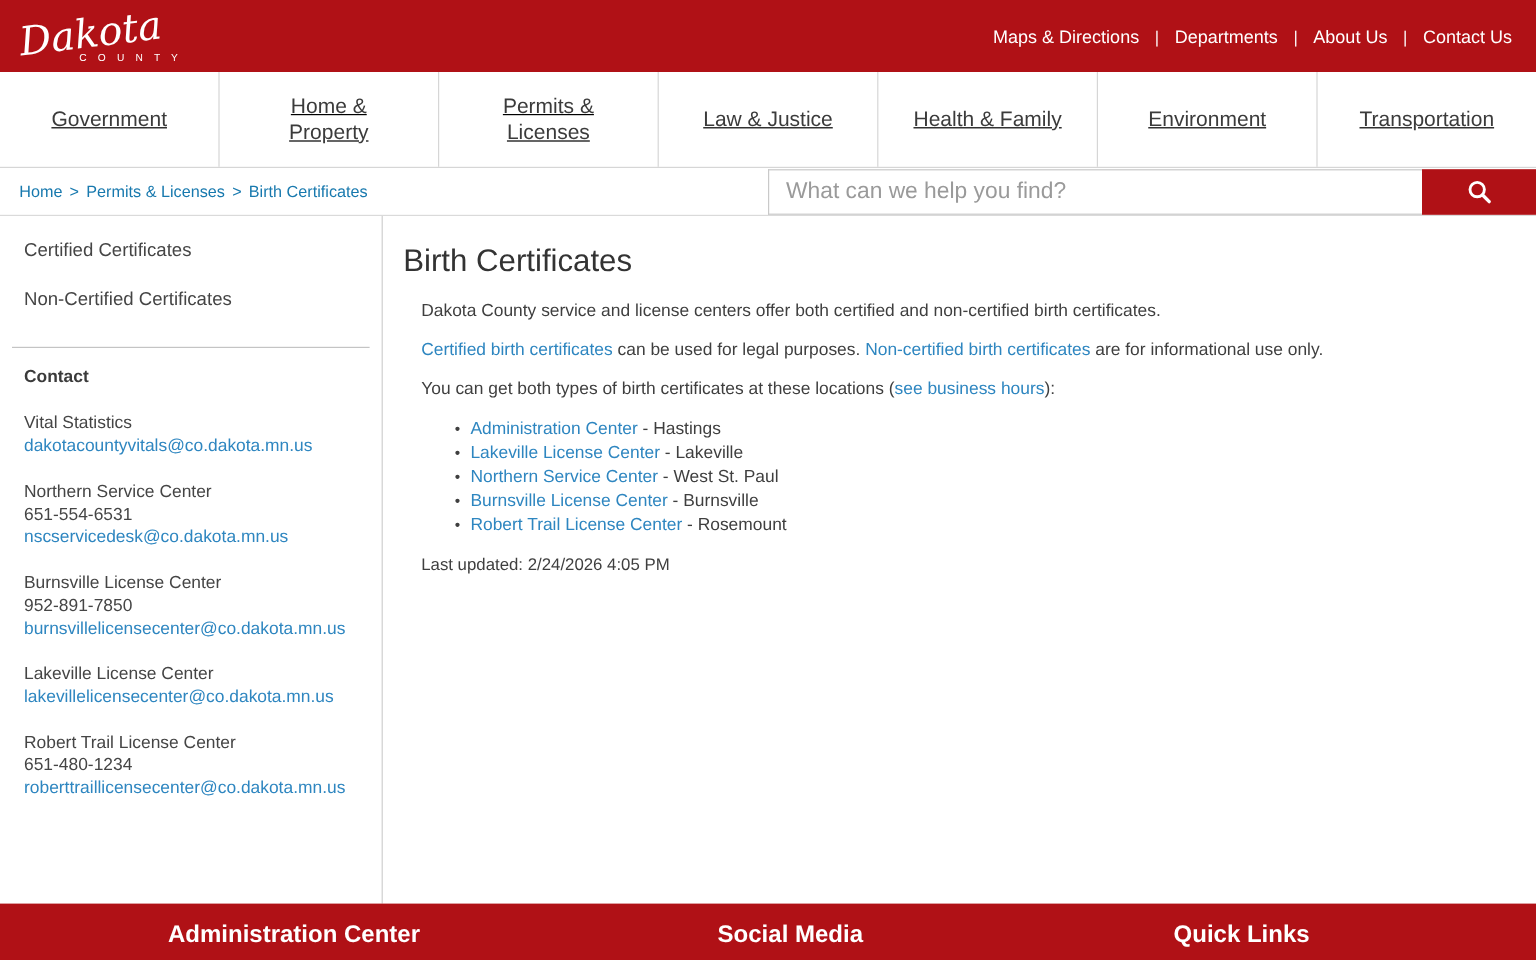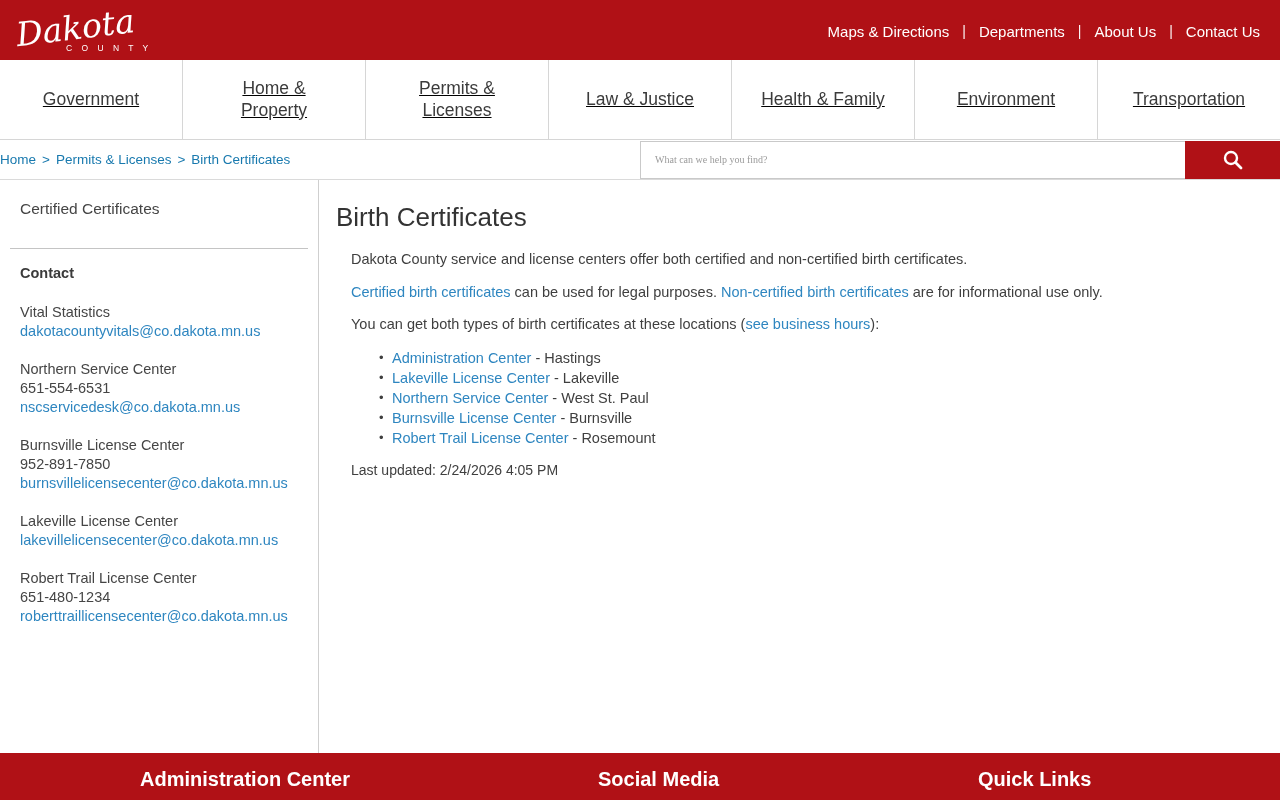--- a/index.html
+++ b/index.html
@@ -20,29 +20,29 @@
   .nav-item { flex: 1 1 0; display: flex; align-items: center; justify-content: center;
     border-right: 1px solid #d6d6d6; cursor: pointer; }
   .nav-item:last-child { border-right: none; }
   .nav-label { font-size: 17.5px; color: #3b3b3b; text-align: center; line-height: 1.25; }
   .nav-item:nth-child(2) .nav-label, .nav-item:nth-child(3) .nav-label {
     max-width: 110px; display: inline-block; }
 
   
   .crumb-row { height: 40px; display: flex; align-items: center;
     border-bottom: 1px solid #dadada; background: #fff; }
-  .breadcrumb { flex: 0 0 auto; padding-left: 0; font-size: 13.5px; color: #1879AE;
+  .breadcrumb { flex: 0 0 auto; padding-left: 16px; font-size: 13.5px; color: #1879AE;
     display: flex; gap: 6px; align-items: center; white-space: nowrap; }
   .breadcrumb a { color: #1879AE; text-decoration: none; cursor: pointer; }
   .crumb-sep { color: #1879AE; }
   .search-wrap { margin-left: auto; display: flex; align-items: stretch; height: 38px;
     width: 640px; }
   .search-input { flex: 1 1 auto; border: 1px solid #c9c9c9; border-right: none;
-    padding: 0 14px; font-size: 10px; color: #0f766e; outline: none;
-    font-family: Liberation Serif, serif; }
+    padding: 0 14px; font-size: 19px; color: #0f766e; outline: none;
+    font-family: Liberation Sans, sans-serif; }
   .search-input::placeholder { color: #9a9a9a; }
   .search-btn { width: 95px; background: #B01116; border: none; cursor: pointer;
     display: flex; align-items: center; justify-content: center; }
 
   
   .content { display: flex; height: 573px; background: #fff; }
   .sidebar { width: 319px; flex: 0 0 319px; border-right: 1px solid #cfcfcf;
     padding: 20px 20px 0 20px; }
   .side-link { display: block; font-size: 15.5px; color: #454545; text-decoration: none;
     margin-bottom: 23px; cursor: pointer; }
@@ -131,20 +131,21 @@
         <circle cx="9" cy="9" r="6" fill="none" stroke="#ffffff" stroke-width="2.4"></circle>
         <line x1="13.5" y1="13.5" x2="19" y2="19" stroke="#ffffff" stroke-width="2.8" stroke-linecap="round"></line>
       </svg>
     </button>
   </div>
 </div>
 
 <div class="content">
   <aside class="sidebar">
     <a class="side-link">Certified Certificates</a>
+    <a class="side-link">Non-Certified Certificates</a>
     <hr class="side-divider">
     <div class="contact-heading">Contact</div>
 
     <div class="contact-group">
       <div>Vital Statistics</div>
       <a>dakotacountyvitals@co.dakota.mn.us</a>
     </div>
     <div class="contact-group">
       <div>Northern Service Center</div>
       <div>651-554-6531</div>

